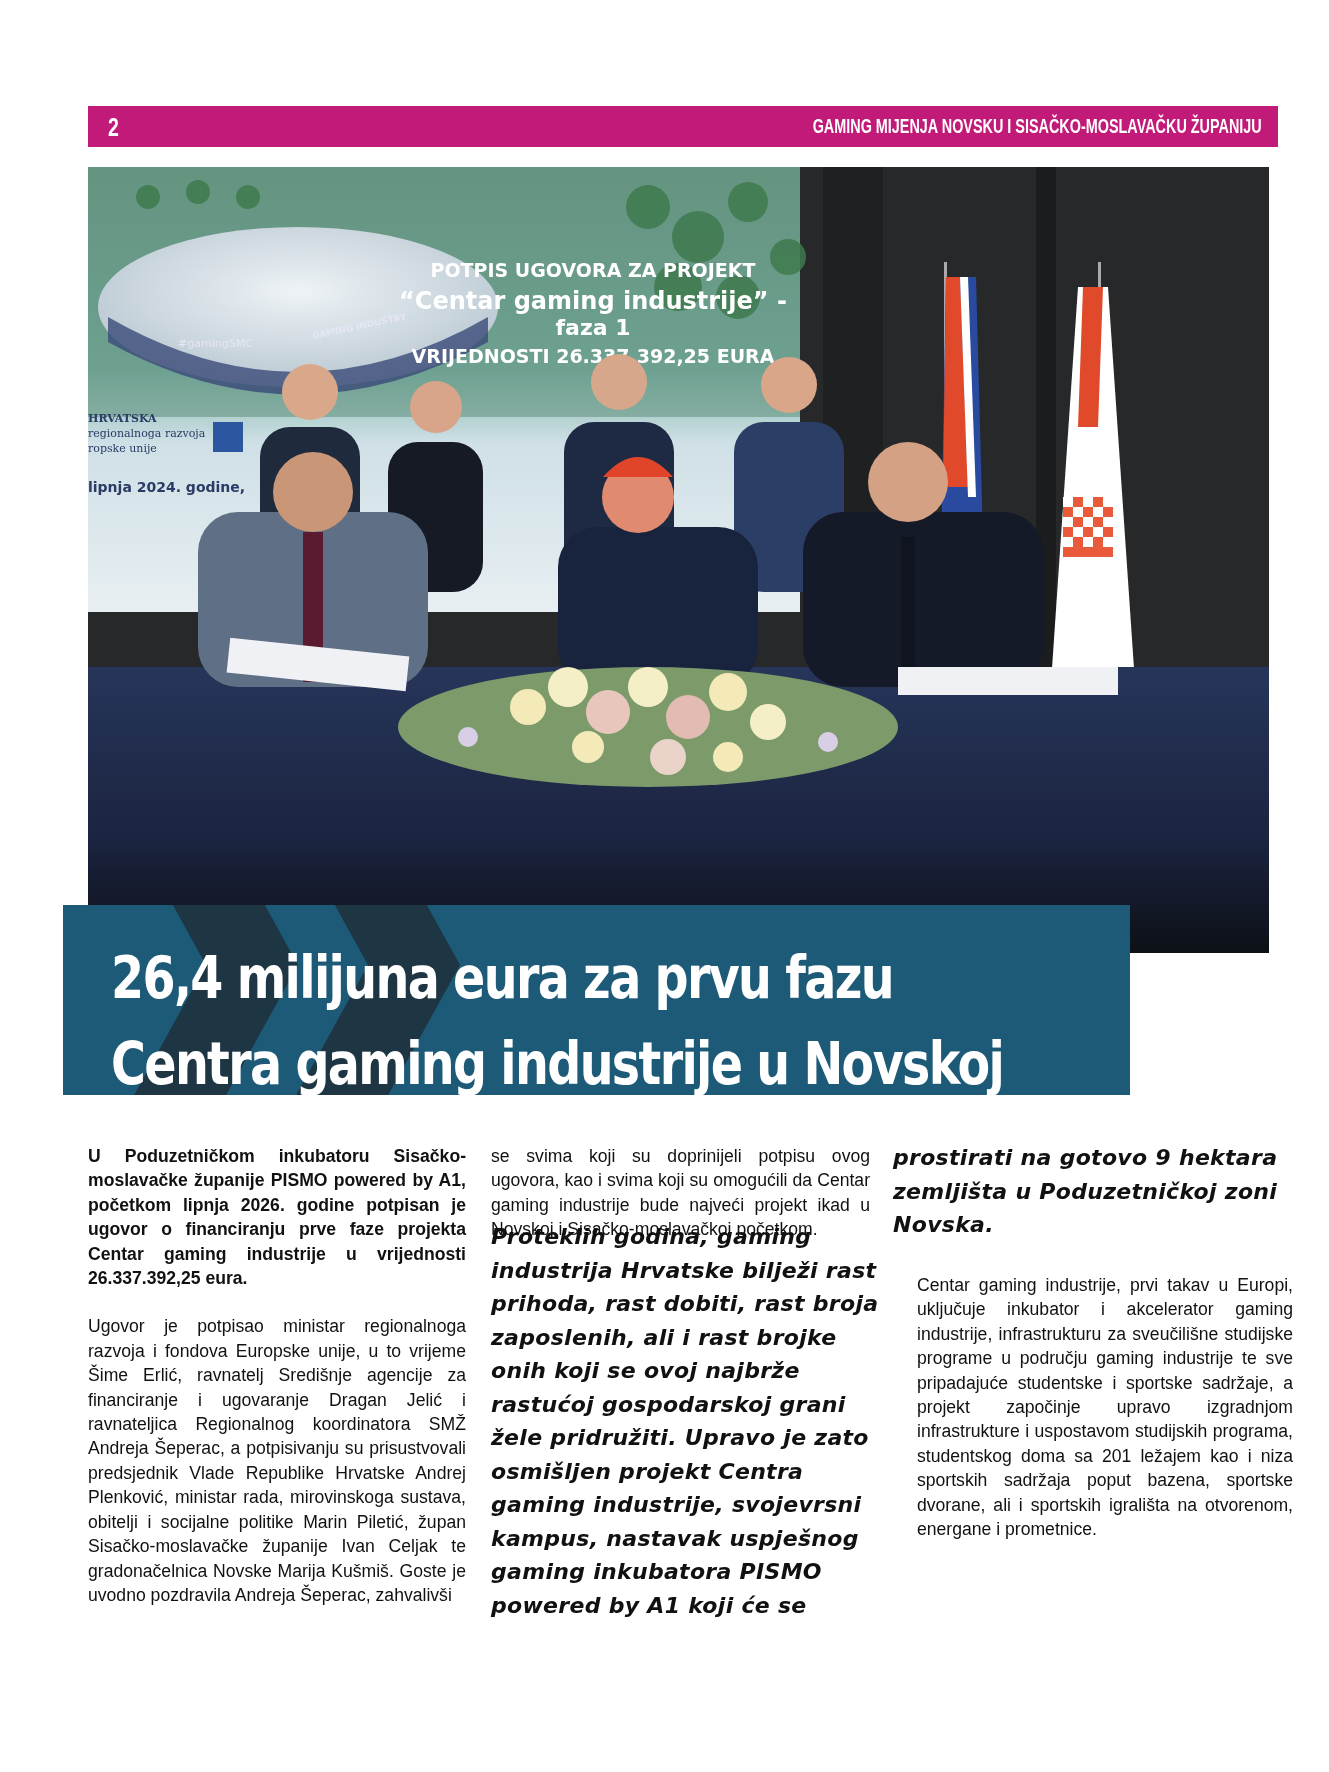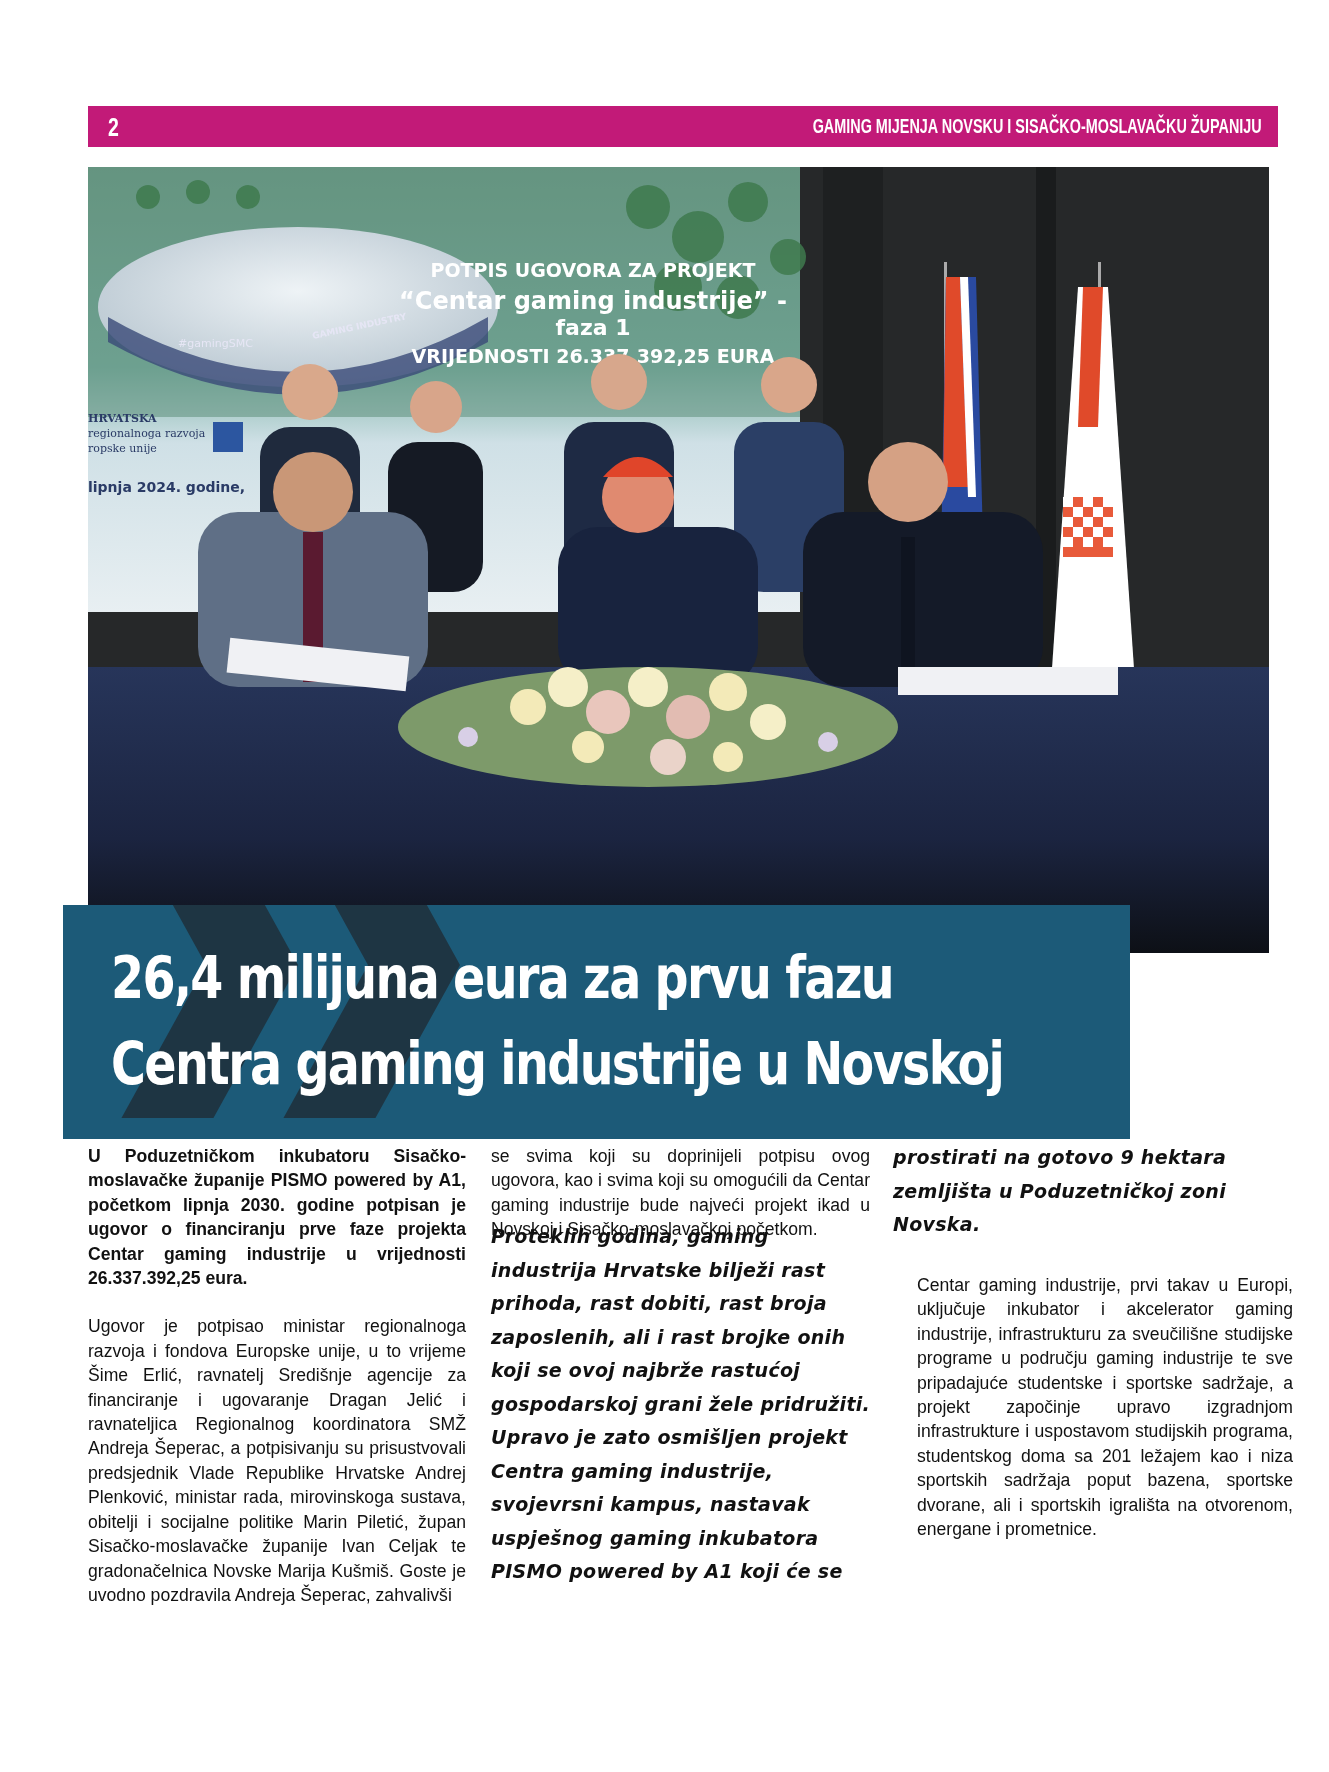--- a/index.html
+++ b/index.html
@@ -5,31 +5,31 @@
   html, body { margin: 0; padding: 0; background: #ffffff; }
   body { width: 1329px; height: 1772px; position: relative; overflow: hidden; font-family: "Liberation Sans", sans-serif; color: #111; }
 
   .header-bar { position: absolute; left: 88px; top: 106px; width: 1190px; height: 41px; background: #c21a78; }
   .page-number { position: absolute; left: 20px; top: 6px; color: #fff; font-family: "Liberation Sans", sans-serif; font-weight: bold; font-size: 26px; transform: scaleX(0.75); transform-origin: left center; }
   .running-title { position: absolute; right: 16px; top: 9px; color: #fff; font-family: "Liberation Sans", sans-serif; font-weight: bold; font-size: 20px; letter-spacing: 0px; transform: scaleX(0.72); transform-origin: right center; white-space: nowrap; }
 
   .photo { position: absolute; left: 88px; top: 167px; width: 1181px; height: 786px; overflow: hidden; background: #1b1d1f; }
   .photo svg { display: block; }
 
-  .title-box { position: absolute; left: 63px; top: 905px; width: 1067px; height: 234px; background: #1c5a78; overflow: hidden; }
+  .title-box { position: absolute; left: 63px; top: 905px; width: 1067px; height: 190px; background: #1c5a78; overflow: hidden; }
   .chev { position: absolute; }
   .headline { position: absolute; left: 48px; top: 30px; color: #fff; font-family: "DejaVu Sans", sans-serif; font-weight: bold; font-size: 58px; line-height: 86px; letter-spacing: -2px; white-space: nowrap; transform: scaleX(0.82); transform-origin: left top; }
 
   .col { position: absolute; font-size: 17.6px; line-height: 24.4px; text-align: justify; }
   .col1 { left: 88px; top: 1144px; width: 378px; }
   .col2 { left: 491px; top: 1144px; width: 379px; }
   .col3 { left: 917px; top: 1273px; width: 376px; }
   .lead { font-weight: bold; margin: 0 0 24px 0; }
   .para { margin: 0; }
-  .pull { position: absolute; font-family: "DejaVu Sans", sans-serif; font-style: italic; font-weight: bold; font-size: 19px; line-height: 33.5px; color: #111; text-align: left; letter-spacing: 0.3px; }
+  .pull { position: absolute; font-family: "DejaVu Sans", sans-serif; font-style: italic; font-weight: bold; font-size: 22px; line-height: 33.5px; color: #111; text-align: left; letter-spacing: 0.3px; }
   .pull2 { left: 491px; top: 1220px; width: 390px; }
   .pull3 { left: 893px; top: 1141px; width: 400px; }
 </style>
 </head>
 <body>
 
 <div class="header-bar">
   <span class="page-number">2</span>
   <span class="running-title">GAMING MIJENJA NOVSKU I SISAČKO-MOSLAVAČKU ŽUPANIJU</span>
 </div>
@@ -156,21 +156,21 @@
     <path d="M38 -130 L130 -130 L235 60 L130 250 L38 250 L143 60 Z" fill="#1e2f3a" opacity="0.85" stroke-linejoin="round"></path>
     <path d="M200 -130 L292 -130 L397 60 L292 250 L200 250 L305 60 Z" fill="#1e2f3a" opacity="0.85" stroke-linejoin="round"></path>
   </svg>
   <div class="headline">
     <div>26,4 milijuna eura za prvu fazu</div>
     <div>Centra gaming industrije u Novskoj</div>
   </div>
 </div>
 
 <div class="col col1">
-  <p class="lead">U Poduzetničkom inkubatoru Sisačko-moslavačke županije PISMO powered by A1, početkom lipnja 2030. godine potpisan je ugovor o financiranju prve faze projekta Centar gaming industrije u vrijednosti 26.337.392,25 eura.</p>
+  <p class="lead">U Poduzetničkom inkubatoru Sisačko-moslavačke županije PISMO powered by A1, početkom lipnja 2026. godine potpisan je ugovor o financiranju prve faze projekta Centar gaming industrije u vrijednosti 26.337.392,25 eura.</p>
   <p class="para">Ugovor je potpisao ministar regionalnoga razvoja i fondova Europske unije, u to vrijeme Šime Erlić, ravnatelj Središnje agencije za financiranje i ugovaranje Dragan Jelić i ravnateljica Regionalnog koordinatora SMŽ Andreja Šeperac, a potpisivanju su prisustvovali predsjednik Vlade Republike Hrvatske Andrej Plenković, ministar rada, mirovinskoga sustava, obitelji i socijalne politike Marin Piletić, župan Sisačko-moslavačke županije Ivan Celjak te gradonačelnica Novske Marija Kušmiš. Goste je uvodno pozdravila Andreja Šeperac, zahvalivši</p>
 </div>
 
 <div class="col col2">
   <p class="para">se svima koji su doprinijeli potpisu ovog ugovora, kao i svima koji su omogućili da Centar gaming industrije bude najveći projekt ikad u Novskoj i Sisačko-moslavačkoj početkom.</p>
 </div>
 <div class="pull pull2">Proteklih godina, gaming industrija Hrvatske bilježi rast prihoda, rast dobiti, rast broja zaposlenih, ali i rast brojke onih koji se ovoj najbrže rastućoj gospodarskoj grani žele pridružiti. Upravo je zato osmišljen projekt Centra gaming industrije, svojevrsni kampus, nastavak uspješnog gaming inkubatora PISMO powered by A1 koji će se</div>
 
 <div class="pull pull3">prostirati na gotovo 9 hektara zemljišta u Poduzetničkoj zoni Novska.</div>
 <div class="col col3">

